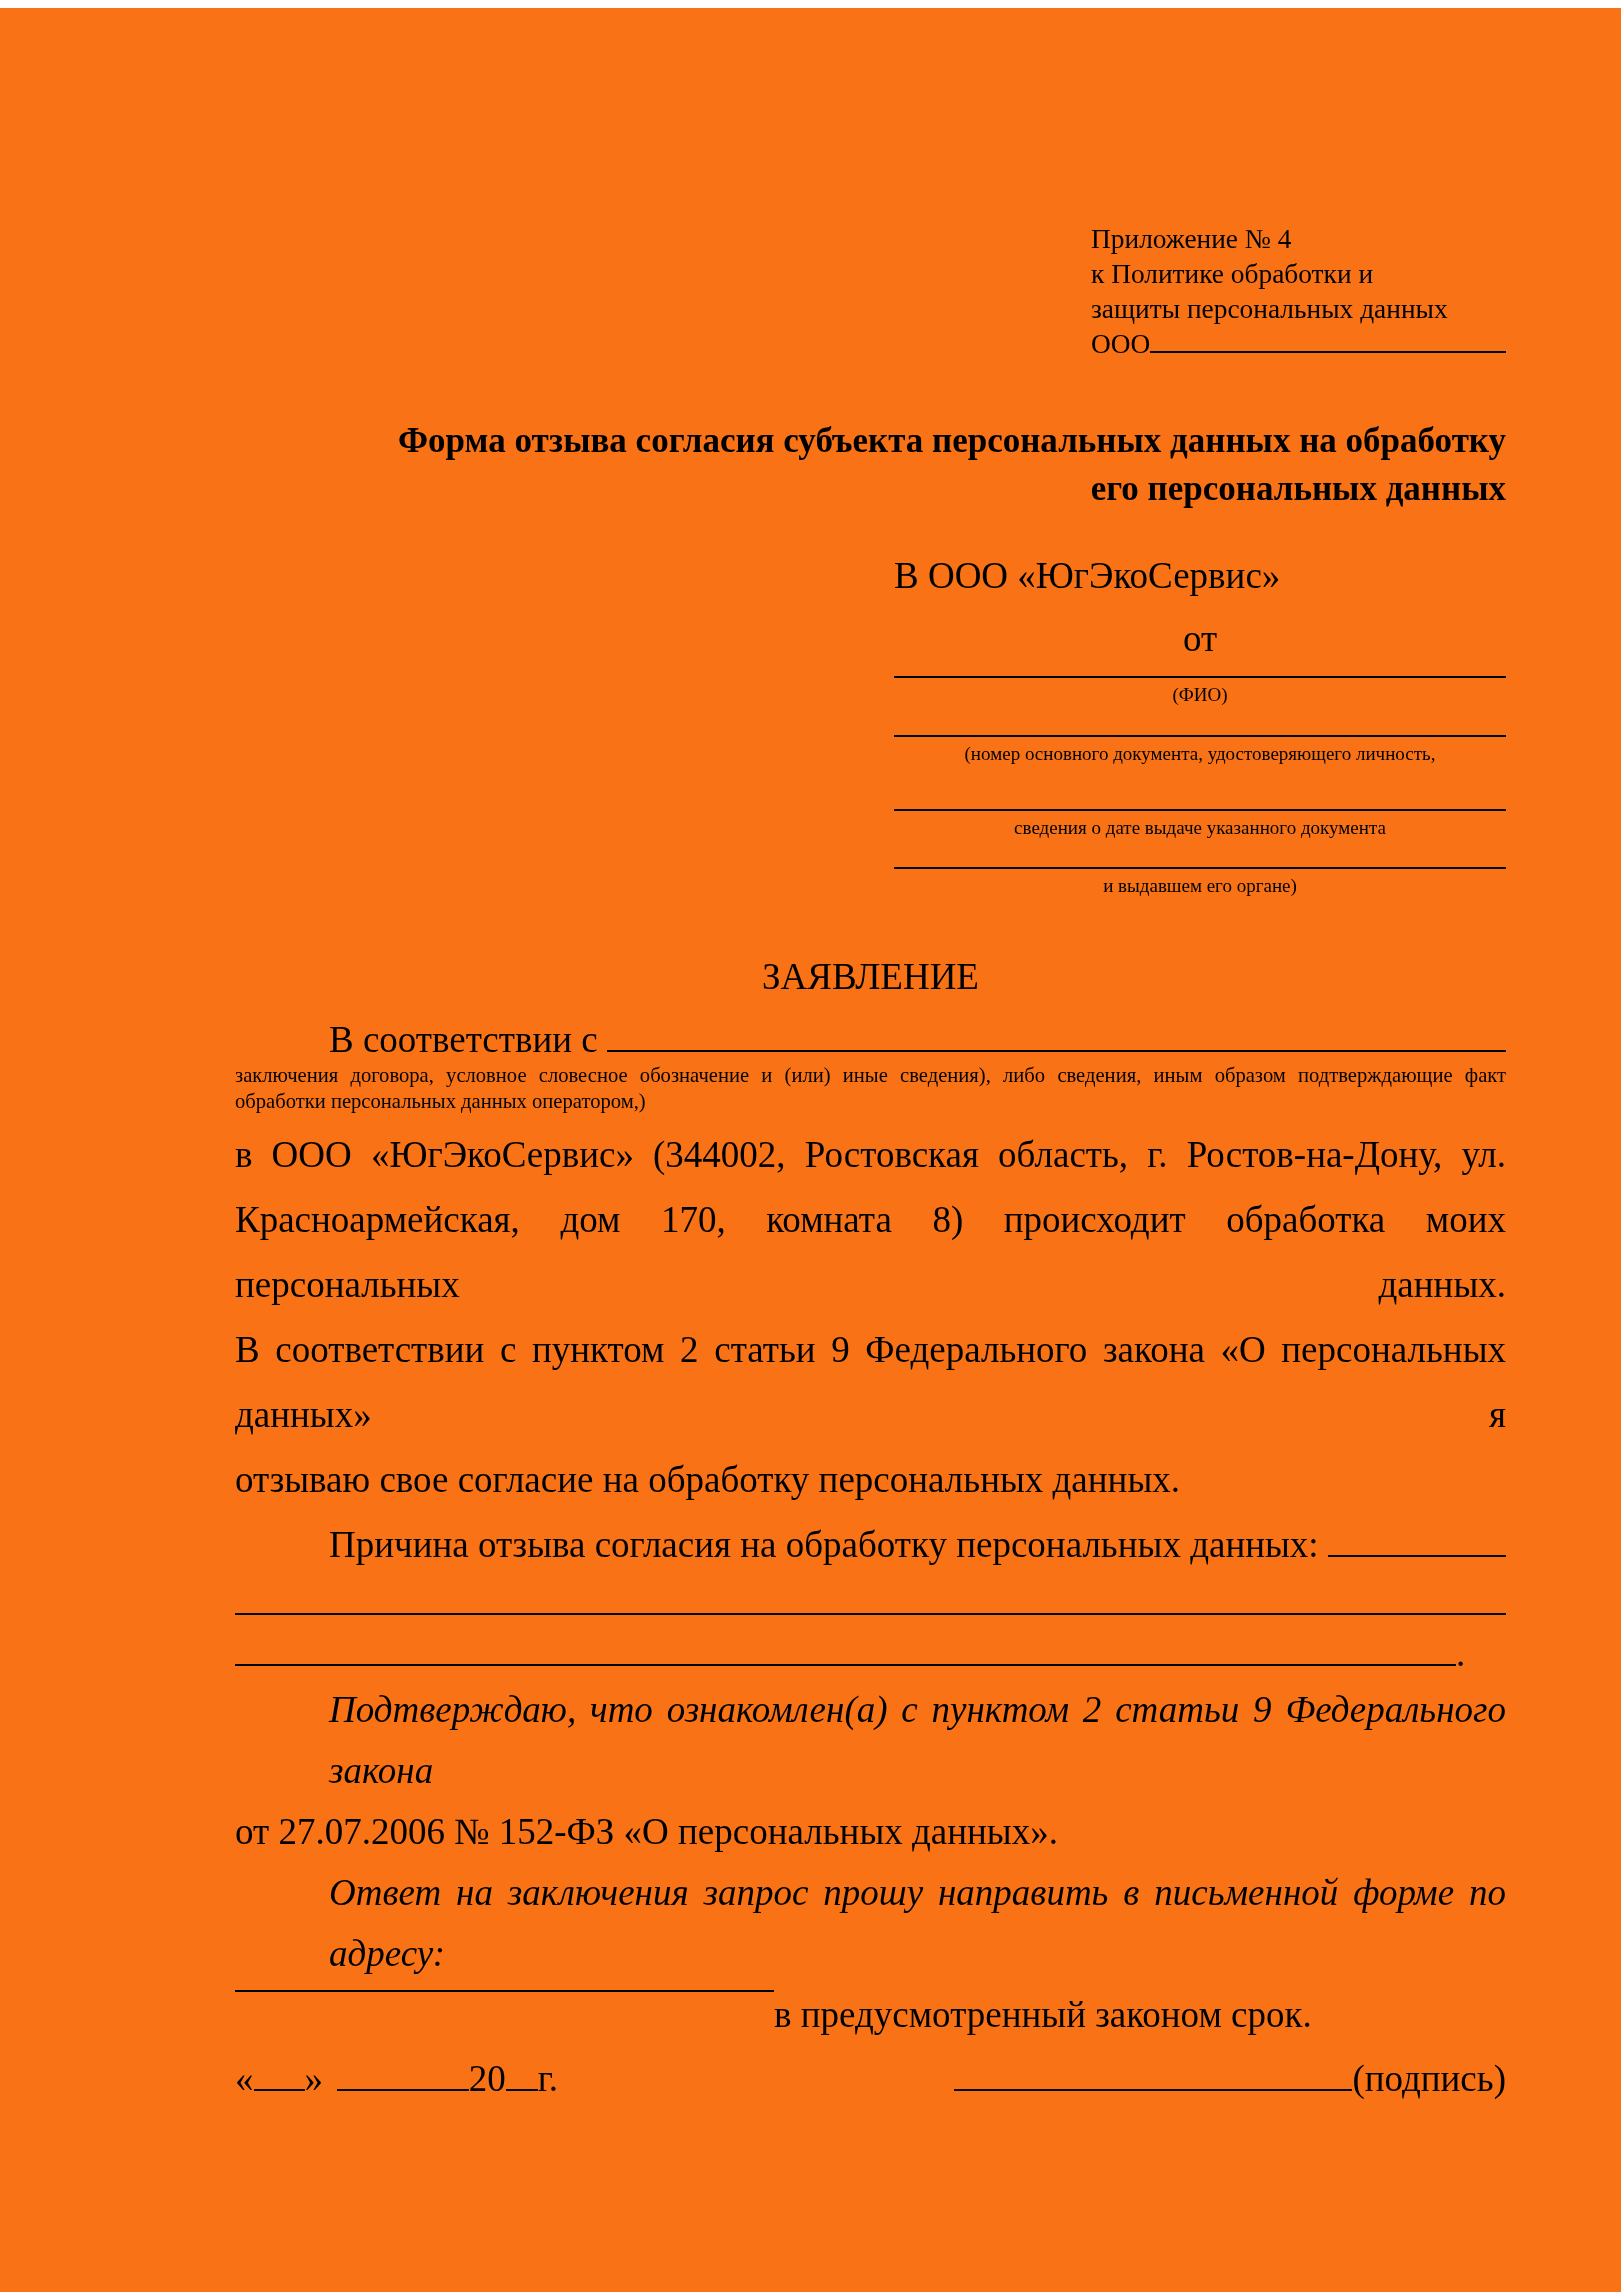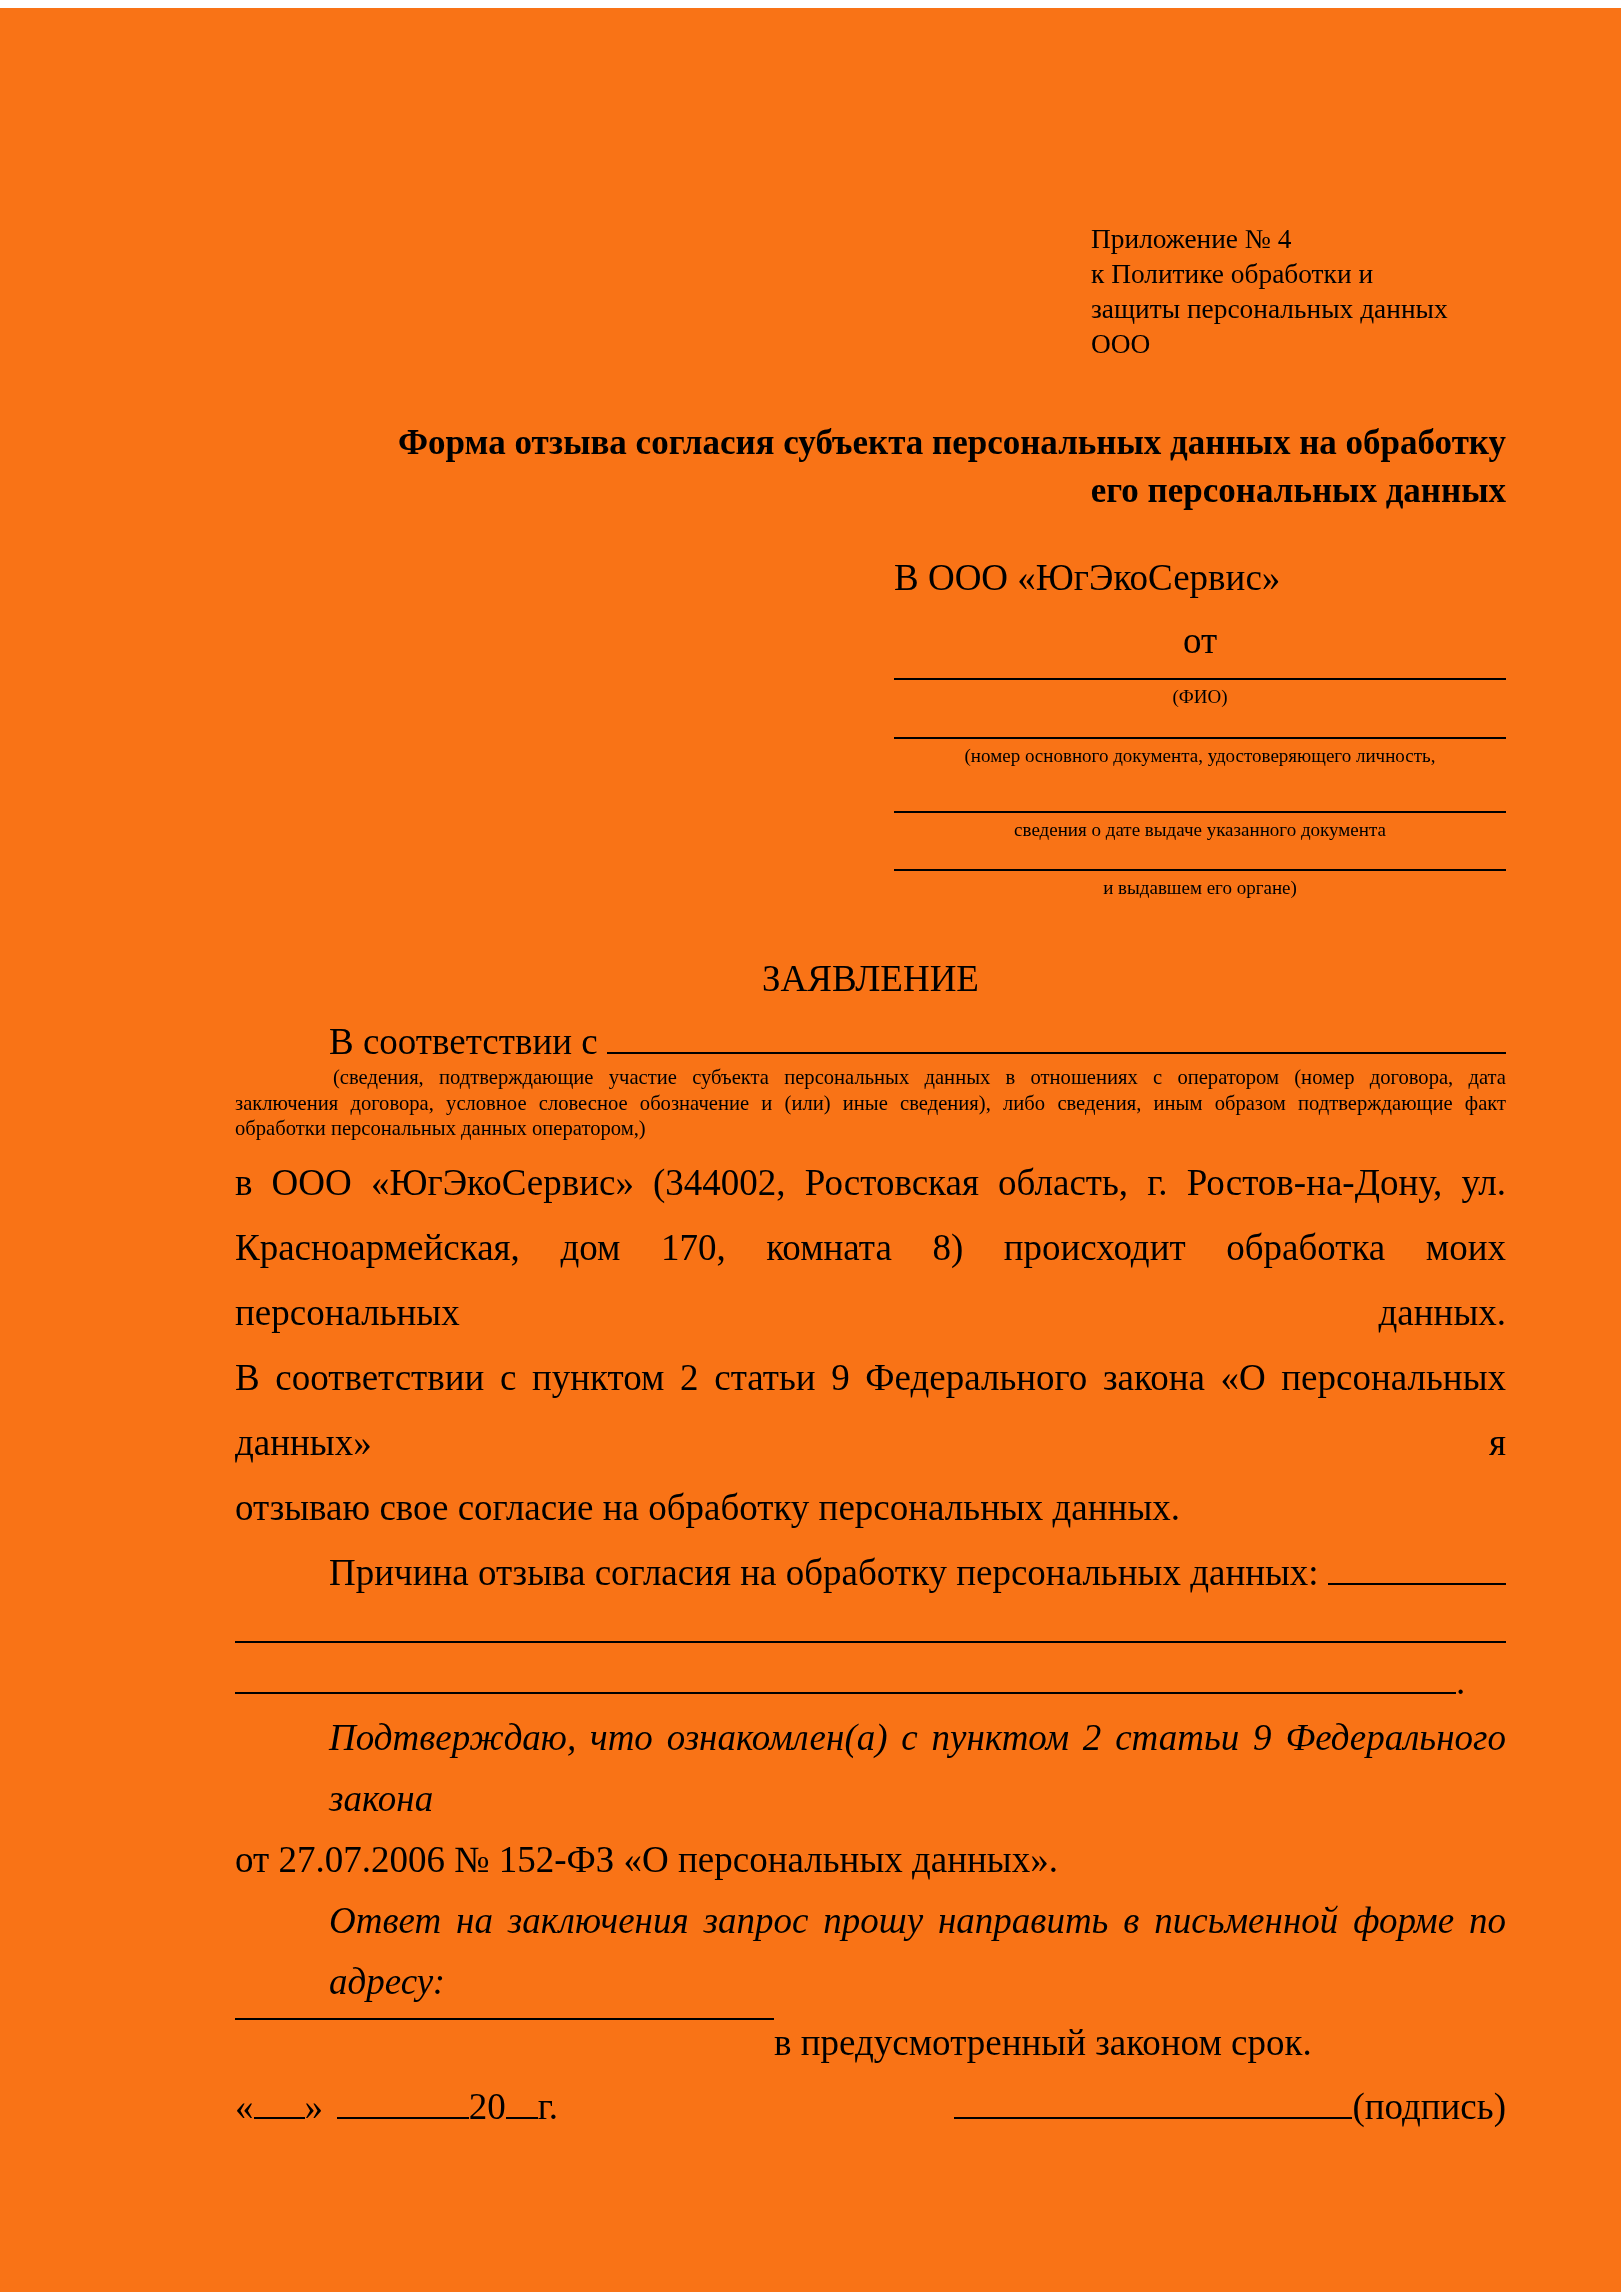--- a/index.html
+++ b/index.html
@@ -23,21 +23,21 @@
     border-bottom: 2.9px solid #000;
   }
   .blank.thin { border-bottom-width: 2px; }
 
   
   .hdr {
     margin-left: 856px;
     font-size: 27.4px;
     line-height: 35px;
   }
-  .hdr .ooo-row { display: flex; align-items: baseline; flex-direction: column; }
+  .hdr .ooo-row { display: flex; align-items: baseline; }
   .hdr .ooo-row .blank { flex: 1; }
 
   
   .title {
     margin-top: 55px;
     font-size: 35px;
     line-height: 48px;
     font-weight: 700;
     text-align: right;
   }
@@ -155,21 +155,20 @@
   </div>
 
   <div class="stmt-heading">ЗАЯВЛЕНИЕ</div>
 
   <div class="row-flex row-accordance">
     <span>В соответствии с</span>
     <span class="blank"></span>
   </div>
 
   <div class="acc-caption">
-    <div class="l1 jl">(сведения, подтверждающие участие субъекта персональных данных в отношениях с оператором (номер договора, дата</div>
     <div class="jl">заключения договора, условное словесное обозначение и (или) иные сведения), либо сведения, иным образом подтверждающие факт</div>
     <div>обработки персональных данных оператором,)</div>
   </div>
 
   <div class="body-par">
     <div class="jl">в ООО «ЮгЭкоСервис» (344002, Ростовская область, г. Ростов-на-Дону, ул.</div>
     <div class="jl">Красноармейская, дом 170, комната 8) происходит обработка моих персональных данных.</div>
     <div class="jl">В соответствии с пунктом 2 статьи 9 Федерального закона «О персональных данных» я</div>
     <div>отзываю свое согласие на обработку персональных данных.</div>
   </div>

